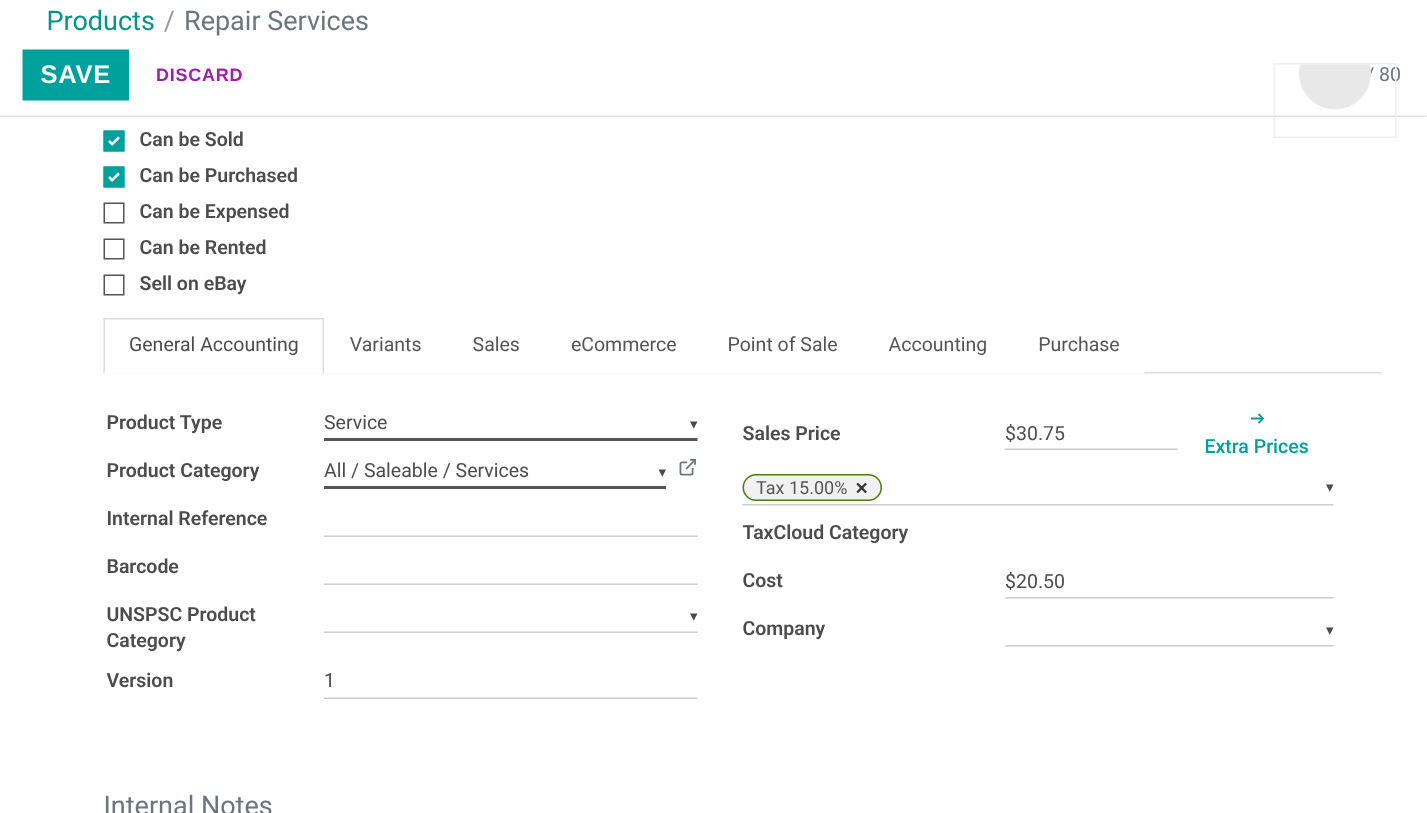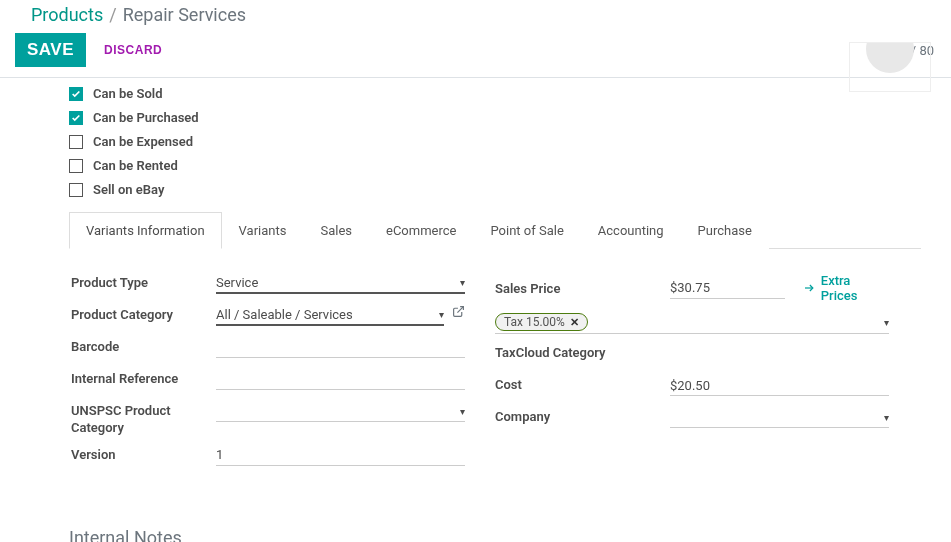--- a/index.html
+++ b/index.html
@@ -183,20 +183,21 @@
     font-size: 11px;
   }
   .extra-prices {
     color: #00a09d;
     cursor: pointer;
     margin-left: 18px;
     display: inline-flex;
     align-items: center;
     gap: 6px;
     font-weight: 500;
+    flex-direction: column;
   }
   .internal-notes h2 {
     font-size: 18px;
     color: #6c757d;
     font-weight: 400;
     margin-top: 40px;
     margin-bottom: 10px;
   }
   .content-relative { position: relative; }
   .right-col-row .field-input-wrap { max-width: 260px; }
@@ -251,21 +252,21 @@
           <span class="cbox"></span>
           <span>Can be Rented</span>
         </div>
         <div class="checkbox-row">
           <span class="cbox"></span>
           <span>Sell on eBay</span>
         </div>
       </div>
 
     <div class="tabs" id="tabs">
-        <div class="tab active">Variants Information</div>
+        <div class="tab active">General Accounting</div>
         <div class="tab">Variants</div>
         <div class="tab">Sales</div>
         <div class="tab">eCommerce</div>
         <div class="tab">Point of Sale</div>
         <div class="tab">Accounting</div>
         <div class="tab">Purchase</div>
       </div>
 
     <div class="tab-content">
 
@@ -288,28 +289,28 @@
           <span class="external-link">
             <svg width="13" height="13" viewBox="0 0 24 24" fill="none" stroke="currentColor" stroke-width="2.2">
                 <path d="M18 13v6a2 2 0 0 1-2 2H5a2 2 0 0 1-2-2V8a2 2 0 0 1 2-2h6"></path>
                 <polyline points="15 3 21 3 21 9"></polyline>
                 <line x1="10" y1="14" x2="21" y2="3"></line>
               </svg>
           </span>
         </div>
 
         <div class="field-row">
+          <div class="field-label">Internal Reference</div>
+          <div class="field-input-wrap">
+            <span class="field-value"></span>
+          </div>
+        </div>
+
+        <div class="field-row">
           <div class="field-label">Barcode</div>
-          <div class="field-input-wrap">
-            <span class="field-value"></span>
-          </div>
-        </div>
-
-        <div class="field-row">
-          <div class="field-label">Internal Reference</div>
           <div class="field-input-wrap">
             <span class="field-value"></span>
           </div>
         </div>
 
         <div class="field-row">
           <div class="field-label">UNSPSC Product Category</div>
           <div class="field-input-wrap">
             <span class="field-value"></span>
             <span class="caret">▾</span>

